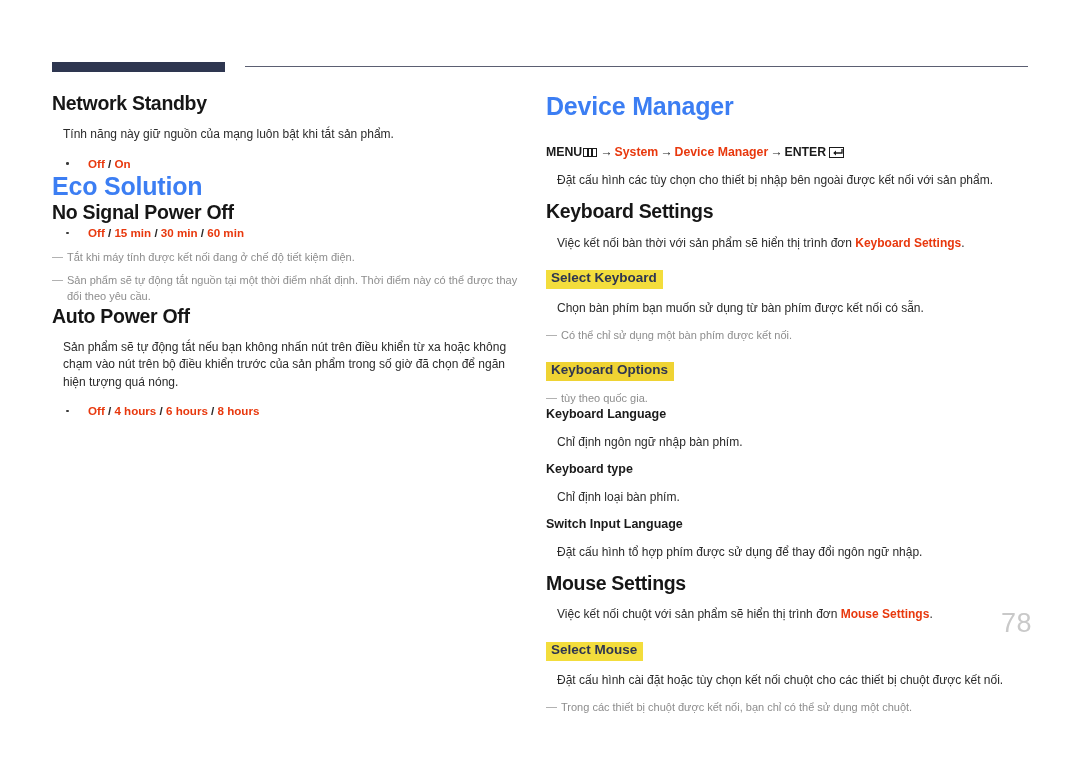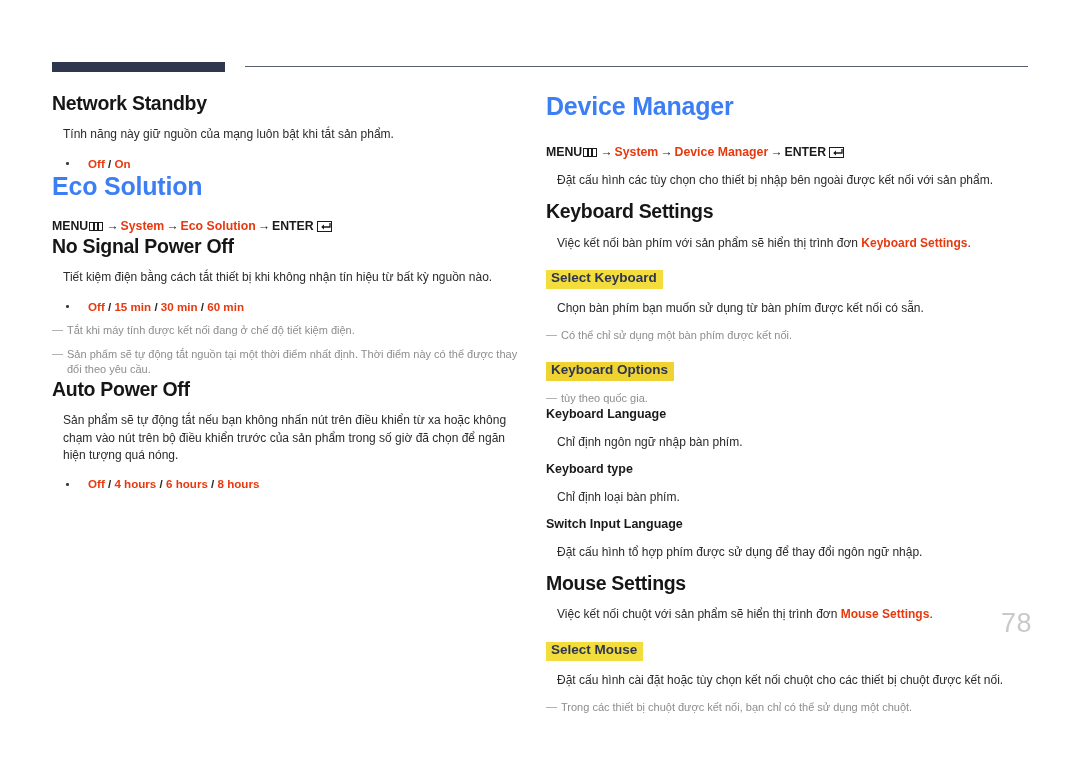--- a/index.html
+++ b/index.html
@@ -192,29 +192,22 @@
     <h2 class="sub">Network Standby</h2>
     <p class="body mt12">Tính năng này giữ nguồn của mạng luôn bật khi tắt sản phẩm.</p>
     <ul class="opts mt4">
       <li>
         <span>Off</span><span class="sep"> / </span><span>On</span>
       </li>
     </ul>
 
     <h1 class="section mt46">Eco Solution</h1>
 
-    <p class="path mt18">
-      <span>MENU</span><span class="ico-menu"></span><span class="arrow">→</span><span class="red">System</span><span class="arrow">→</span><span class="red">Eco Solution</span><span class="arrow">→</span><span>ENTER</span><span class="ico-enter"><svg class="sv" width="13" height="9" viewBox="0 0 13 9">
-            <path d="M11 1 V5 H3" stroke="#1a1a1a" stroke-width="1.3" fill="none"></path>
-            <path d="M5 2.6 L2.2 5 L5 7.4 Z" fill="#1a1a1a"></path>
-          </svg></span>
-    </p>
 
     <h2 class="sub mt24">No Signal Power Off</h2>
-    <p class="body mt12">Tiết kiệm điện bằng cách tắt thiết bị khi không nhận tín hiệu từ bất kỳ nguồn nào.</p>
     <ul class="opts mt4">
       <li>
         <span>Off</span><span class="sep"> / </span><span>15 min</span><span class="sep"> / </span><span>30 min</span><span class="sep"> / </span><span>60 min</span>
       </li>
     </ul>
     <p class="note mt8"><span class="dash">—</span><span>Tắt khi máy tính được kết nối đang ở chế độ tiết kiệm điện.</span></p>
     <p class="note mt8"><span class="dash">—</span><span>Sản phẩm sẽ tự động tắt nguồn tại một thời điểm nhất định. Thời điểm này có thể được thay đổi theo yêu cầu.</span></p>
 
     <h2 class="sub mt22">Auto Power Off</h2>
     <p class="body mt12">Sản phẩm sẽ tự động tắt nếu bạn không nhấn nút trên điều khiển từ xa hoặc không chạm vào nút trên bộ điều khiển trước của sản phẩm trong số giờ đã chọn để ngăn hiện tượng quá nóng.</p>
@@ -231,21 +224,21 @@
 
     <p class="path mt24">
       <span>MENU</span><span class="ico-menu"></span><span class="arrow">→</span><span class="red">System</span><span class="arrow">→</span><span class="red">Device Manager</span><span class="arrow">→</span><span>ENTER</span><span class="ico-enter"><svg class="sv" width="13" height="9" viewBox="0 0 13 9">
             <path d="M11 1 V5 H3" stroke="#1a1a1a" stroke-width="1.3" fill="none"></path>
             <path d="M5 2.6 L2.2 5 L5 7.4 Z" fill="#1a1a1a"></path>
           </svg></span>
     </p>
     <p class="body mt10">Đặt cấu hình các tùy chọn cho thiết bị nhập bên ngoài được kết nối với sản phẩm.</p>
 
     <h2 class="sub mt28">Keyboard Settings</h2>
-    <p class="body mt14"><span>Việc kết nối bàn phím với sản phẩm sẽ hiển thị trình đơn </span><span class="red-inline">Keyboard Settings</span><span>.</span></p>
+    <p class="body mt14"><span>Việc kết nối bàn thời với sản phẩm sẽ hiển thị trình đơn </span><span class="red-inline">Keyboard Settings</span><span>.</span></p>
 
     <div class="mt16">
       <span class="hl">Select Keyboard</span>
     </div>
     <p class="body mt12">Chọn bàn phím bạn muốn sử dụng từ bàn phím được kết nối có sẵn.</p>
     <p class="note mt6"><span class="dash">—</span><span>Có thể chỉ sử dụng một bàn phím được kết nối.</span></p>
 
     <div class="mt16">
       <span class="hl gold">Keyboard Options</span>
     </div>

